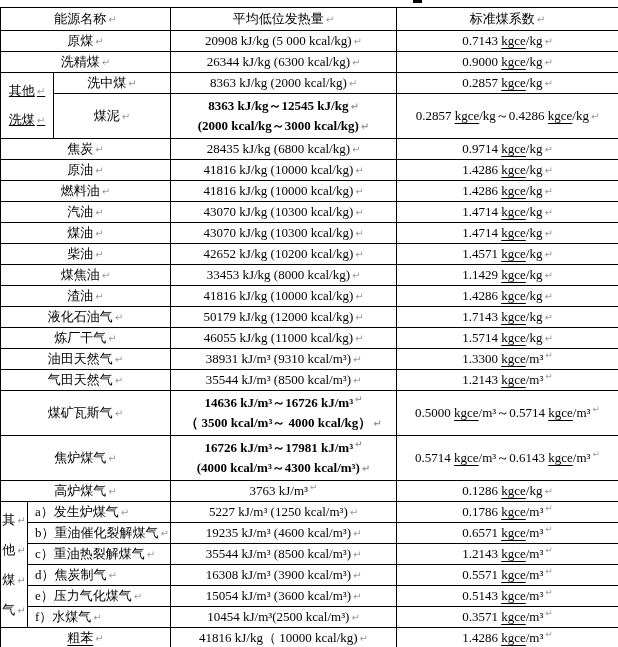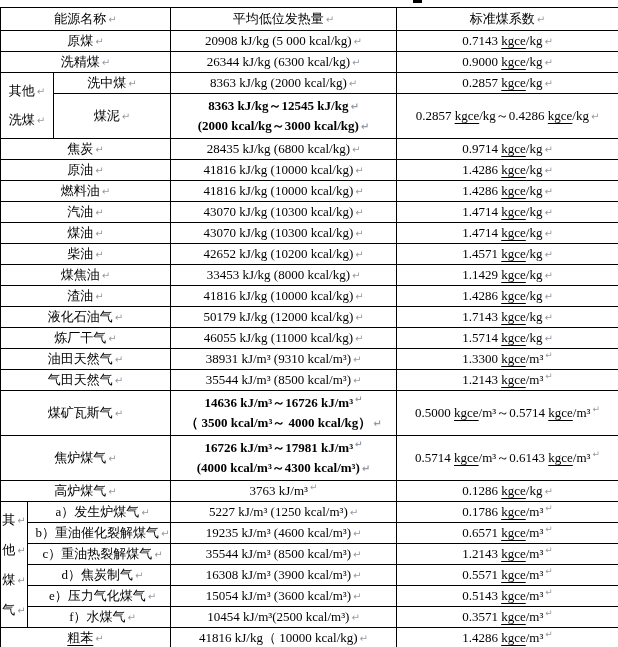--- a/index.html
+++ b/index.html
@@ -29,24 +29,24 @@
     color: #000000;
     text-align: center;
     vertical-align: middle;
     line-height: 18px;
     overflow: hidden;
     white-space: nowrap;
   }
   tr.hh { height: 23px; }
   tr.rh { height: 21px; }
   tr.rt { height: 45px; }
-  td.name-left { text-align: center; padding-left: 7px; }
+  td.name-left { text-align: left; padding-left: 7px; }
   td.heat div, td.coef div { margin: 1px 0; font-weight: bold; }
   
-  td.grp div  { line-height: 28px; }
+  td.grp div  { line-height: 28px; text-decoration: underline; }
   td.grpv div { line-height: 29px; }
   
   .rm {
     color: #929aa5;
     font-family: "DejaVu Sans", sans-serif;
     font-size: 10px;
     margin-left: 2px;
   }
   .rm.raised { position: relative; top: -5px; font-size: 9px; }
   

